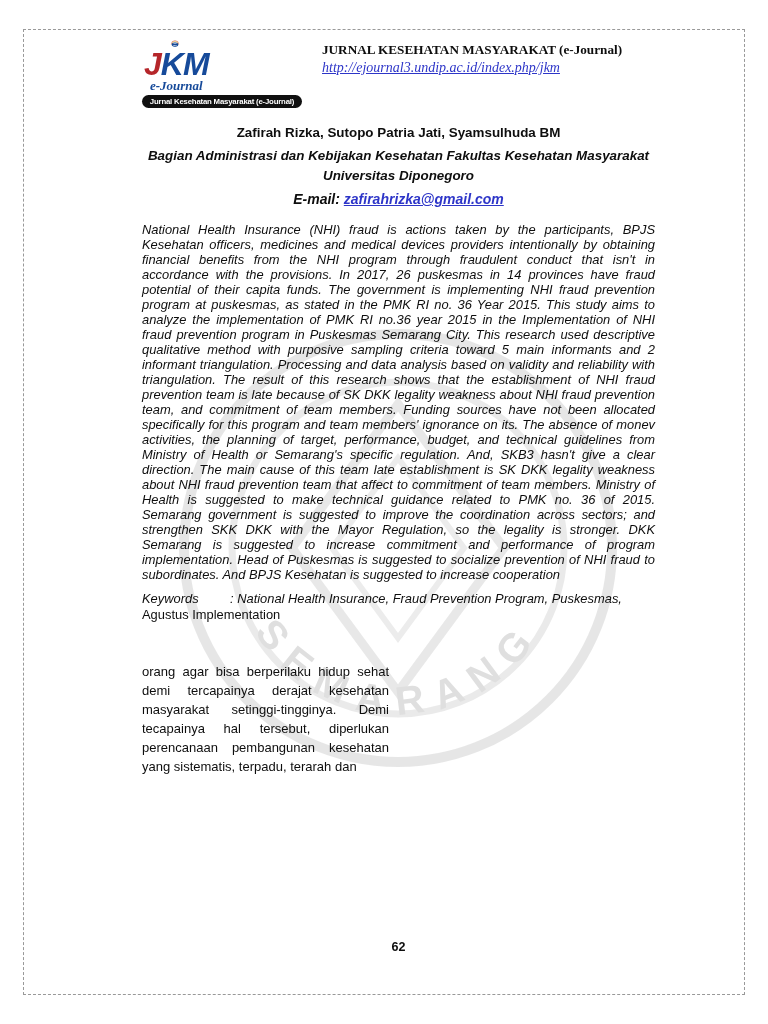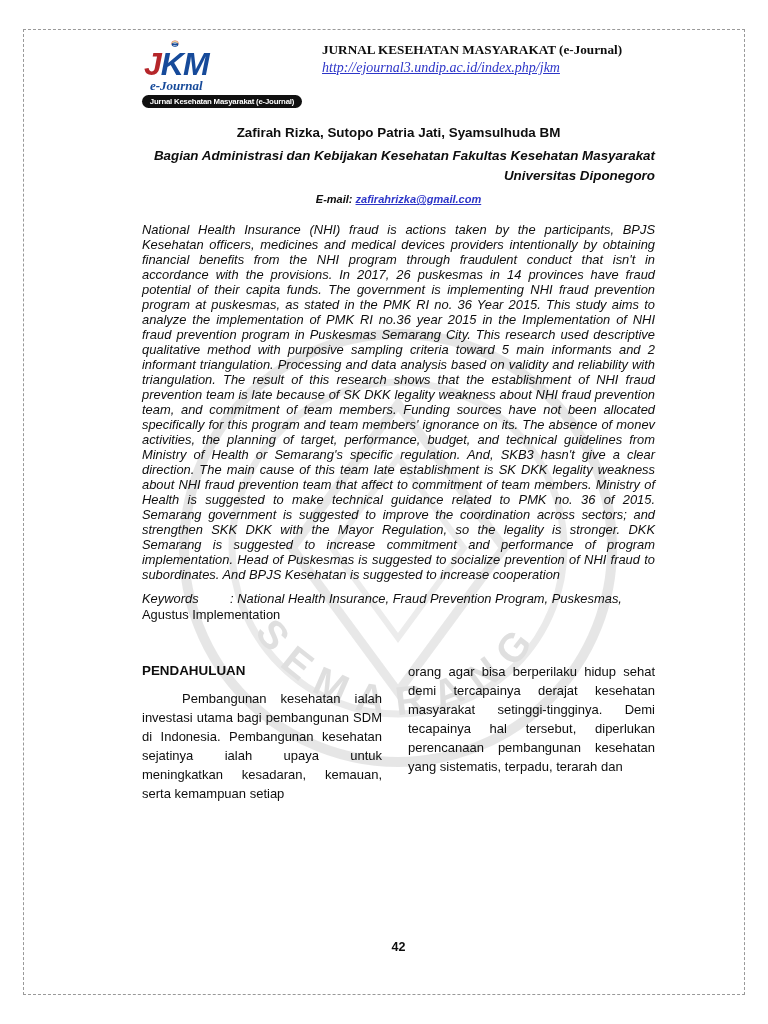--- a/index.html
+++ b/index.html
@@ -33,22 +33,22 @@
     white-space:nowrap; overflow:hidden; letter-spacing:-0.2px;
   }
   .header-text { padding-top:2px; font-family:"Liberation Serif", serif; }
   .journal-name, .volume-line { font-weight:bold; font-size:13.2px; line-height:16px; white-space:nowrap; }
   .journal-url { display:inline-block; font-style:italic; color:#2d35c8; text-decoration:underline; font-size:14px; line-height:16px; cursor:pointer; }
 
   
   .article-title { margin-top:33px; text-align:center; font-size:14.6px; font-weight:bold; line-height:20px; }
   .title-italic { font-style:italic; }
   .authors { margin-top:16px; text-align:center; font-weight:bold; font-size:13.4px; line-height:18px; }
-  .affiliation { margin-top:4px; text-align:right; font-weight:bold; font-style:italic; font-size:13.4px; line-height:20px; }
-  .email-line { margin-top:4px; text-align:center; font-weight:bold; font-style:italic; font-size:11px; line-height:18px; }
+  .affiliation { margin-top:4px; text-align:center; font-weight:bold; font-style:italic; font-size:13.4px; line-height:20px; }
+  .email-line { margin-top:4px; text-align:center; font-weight:bold; font-style:italic; font-size:14px; line-height:18px; }
   .email-link { color:#2d35c8; text-decoration:underline; cursor:pointer; }
 
   
   .abstract { margin:14px 0 0 0; text-align:justify; font-style:italic; font-size:12.9px; line-height:15px; }
   .keywords { margin-top:9px; font-style:italic; font-size:12.9px; line-height:15.5px; }
   .kw-label { display:inline-block; width:88px; }
   .kw-normal { font-style:normal; }
 
   
   .columns { margin-top:40px; display:flex; gap:26px; }
@@ -110,25 +110,21 @@
 
     <div class="affiliation">Bagian Administrasi dan Kebijakan Kesehatan Fakultas Kesehatan Masyarakat Universitas Diponegoro</div>
 
     <div class="email-line"><span>E-mail: </span><a class="email-link">zafirahrizka@gmail.com</a></div>
 
     <p class="abstract">National Health Insurance (NHI) fraud is actions taken by the participants, BPJS Kesehatan officers, medicines and medical devices providers intentionally by obtaining financial benefits from the NHI program through fraudulent conduct that isn't in accordance with the provisions. In 2017, 26 puskesmas in 14 provinces have fraud potential of their capita funds. The government is implementing NHI fraud prevention program at puskesmas, as stated in the PMK RI no. 36 Year 2015. This study aims to analyze the implementation of PMK RI no.36 year 2015 in the Implementation of NHI fraud prevention program in Puskesmas Semarang City. This research used descriptive qualitative method with purposive sampling criteria toward 5 main informants and 2 informant triangulation. Processing and data analysis based on validity and reliability with triangulation. The result of this research shows that the establishment of NHI fraud prevention team is late because of SK DKK legality weakness about NHI fraud prevention team, and commitment of team members. Funding sources have not been allocated specifically for this program and team members' ignorance on its. The absence of monev activities, the planning of target, performance, budget, and technical guidelines from Ministry of Health or Semarang's specific regulation. And, SKB3 hasn't give a clear direction. The main cause of this team late establishment is SK DKK legality weakness about NHI fraud prevention team that affect to commitment of team members. Ministry of Health is suggested to make technical guidance related to PMK no. 36 of 2015. Semarang government is suggested to improve the coordination across sectors; and strengthen SKK DKK with the Mayor Regulation, so the legality is stronger. DKK Semarang is suggested to increase commitment and performance of program implementation. Head of Puskesmas is suggested to socialize prevention of NHI fraud to subordinates. And BPJS Kesehatan is suggested to increase cooperation</p>
 
     <div class="keywords"><span class="kw-label">Keywords</span><span>: National Health Insurance, Fraud Prevention Program, Puskesmas, </span><span class="kw-normal">Agustus Implementation</span></div>
 
     <div class="columns">
-      <div class="col-left">
-        <div class="section-heading">PENDAHULUAN</div>
-        <p class="body-par indent">Pembangunan kesehatan ialah investasi utama bagi pembangunan SDM di Indonesia. Pembangunan kesehatan sejatinya ialah upaya untuk meningkatkan kesadaran, kemauan, serta kemampuan setiap</p>
-      </div>
       <div class="col-right">
         <p class="body-par">orang agar bisa berperilaku hidup sehat demi tercapainya derajat kesehatan masyarakat setinggi-tingginya. Demi tecapainya hal tersebut, diperlukan perencanaan pembangunan kesehatan yang sistematis, terpadu, terarah dan</p>
       </div>
     </div>
 
   </div>
 
-  <div class="page-number">42</div>
+  <div class="page-number">62</div>
 </div>
 
 </body></html>

